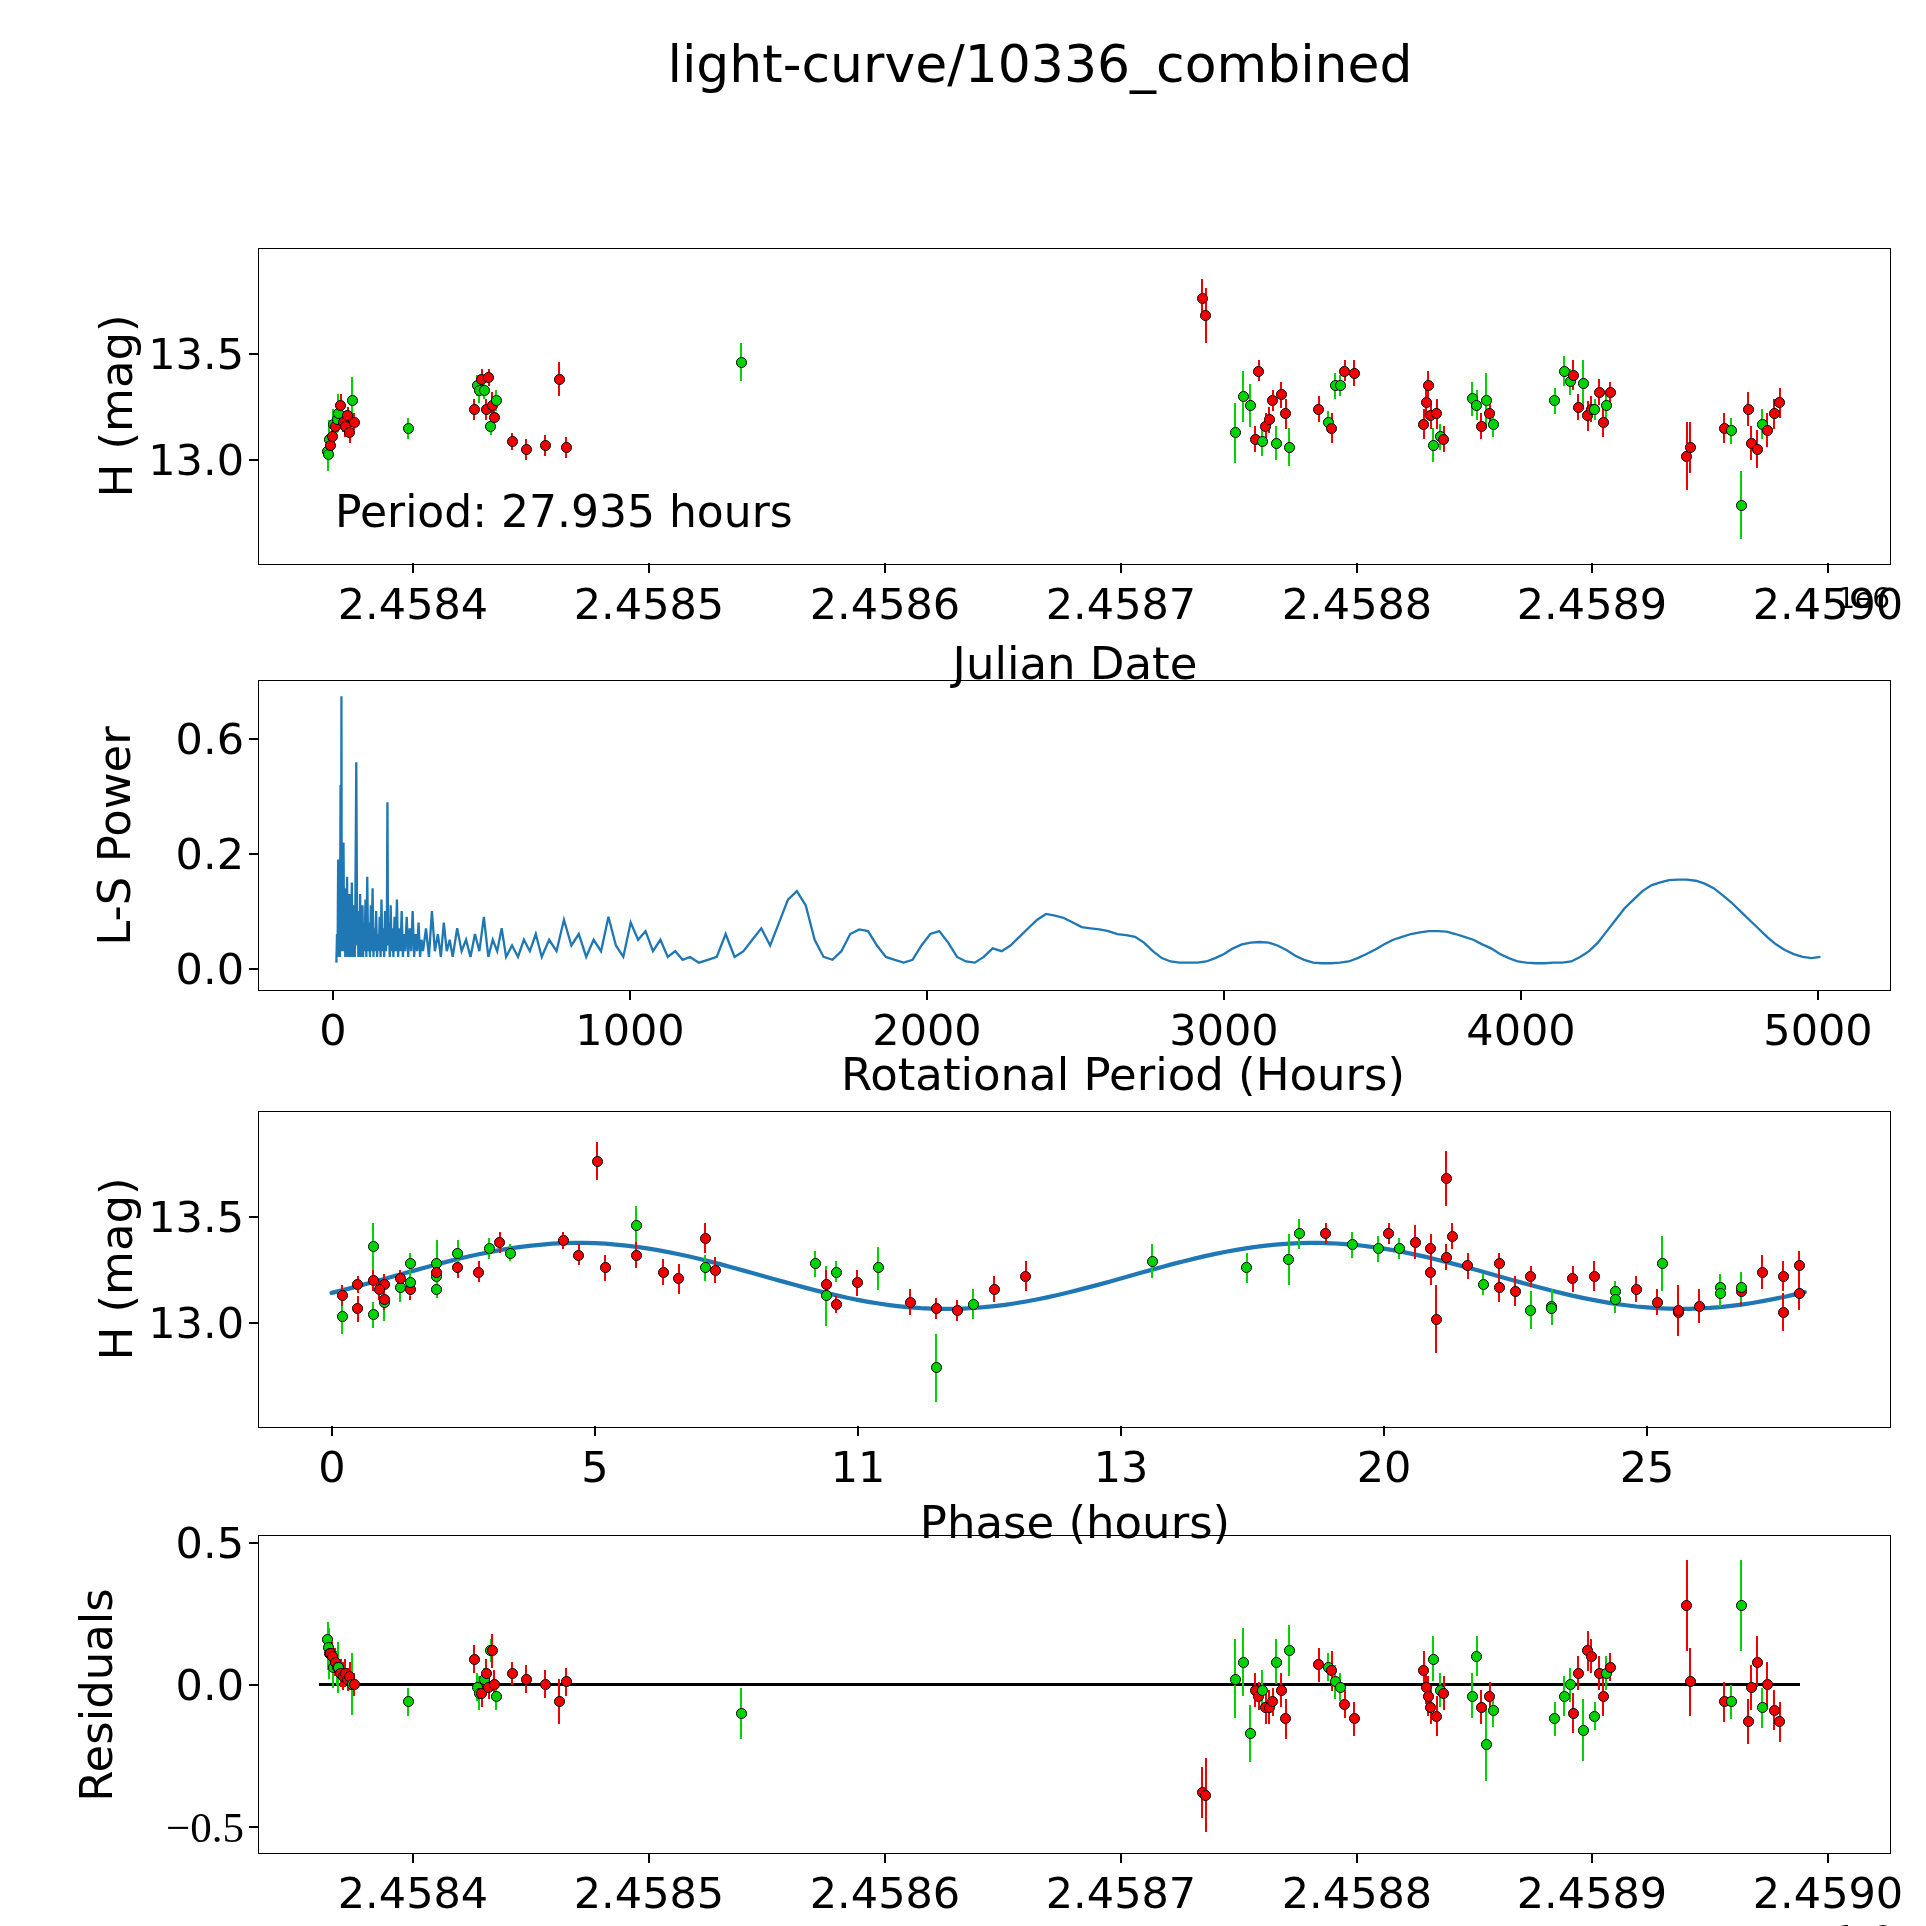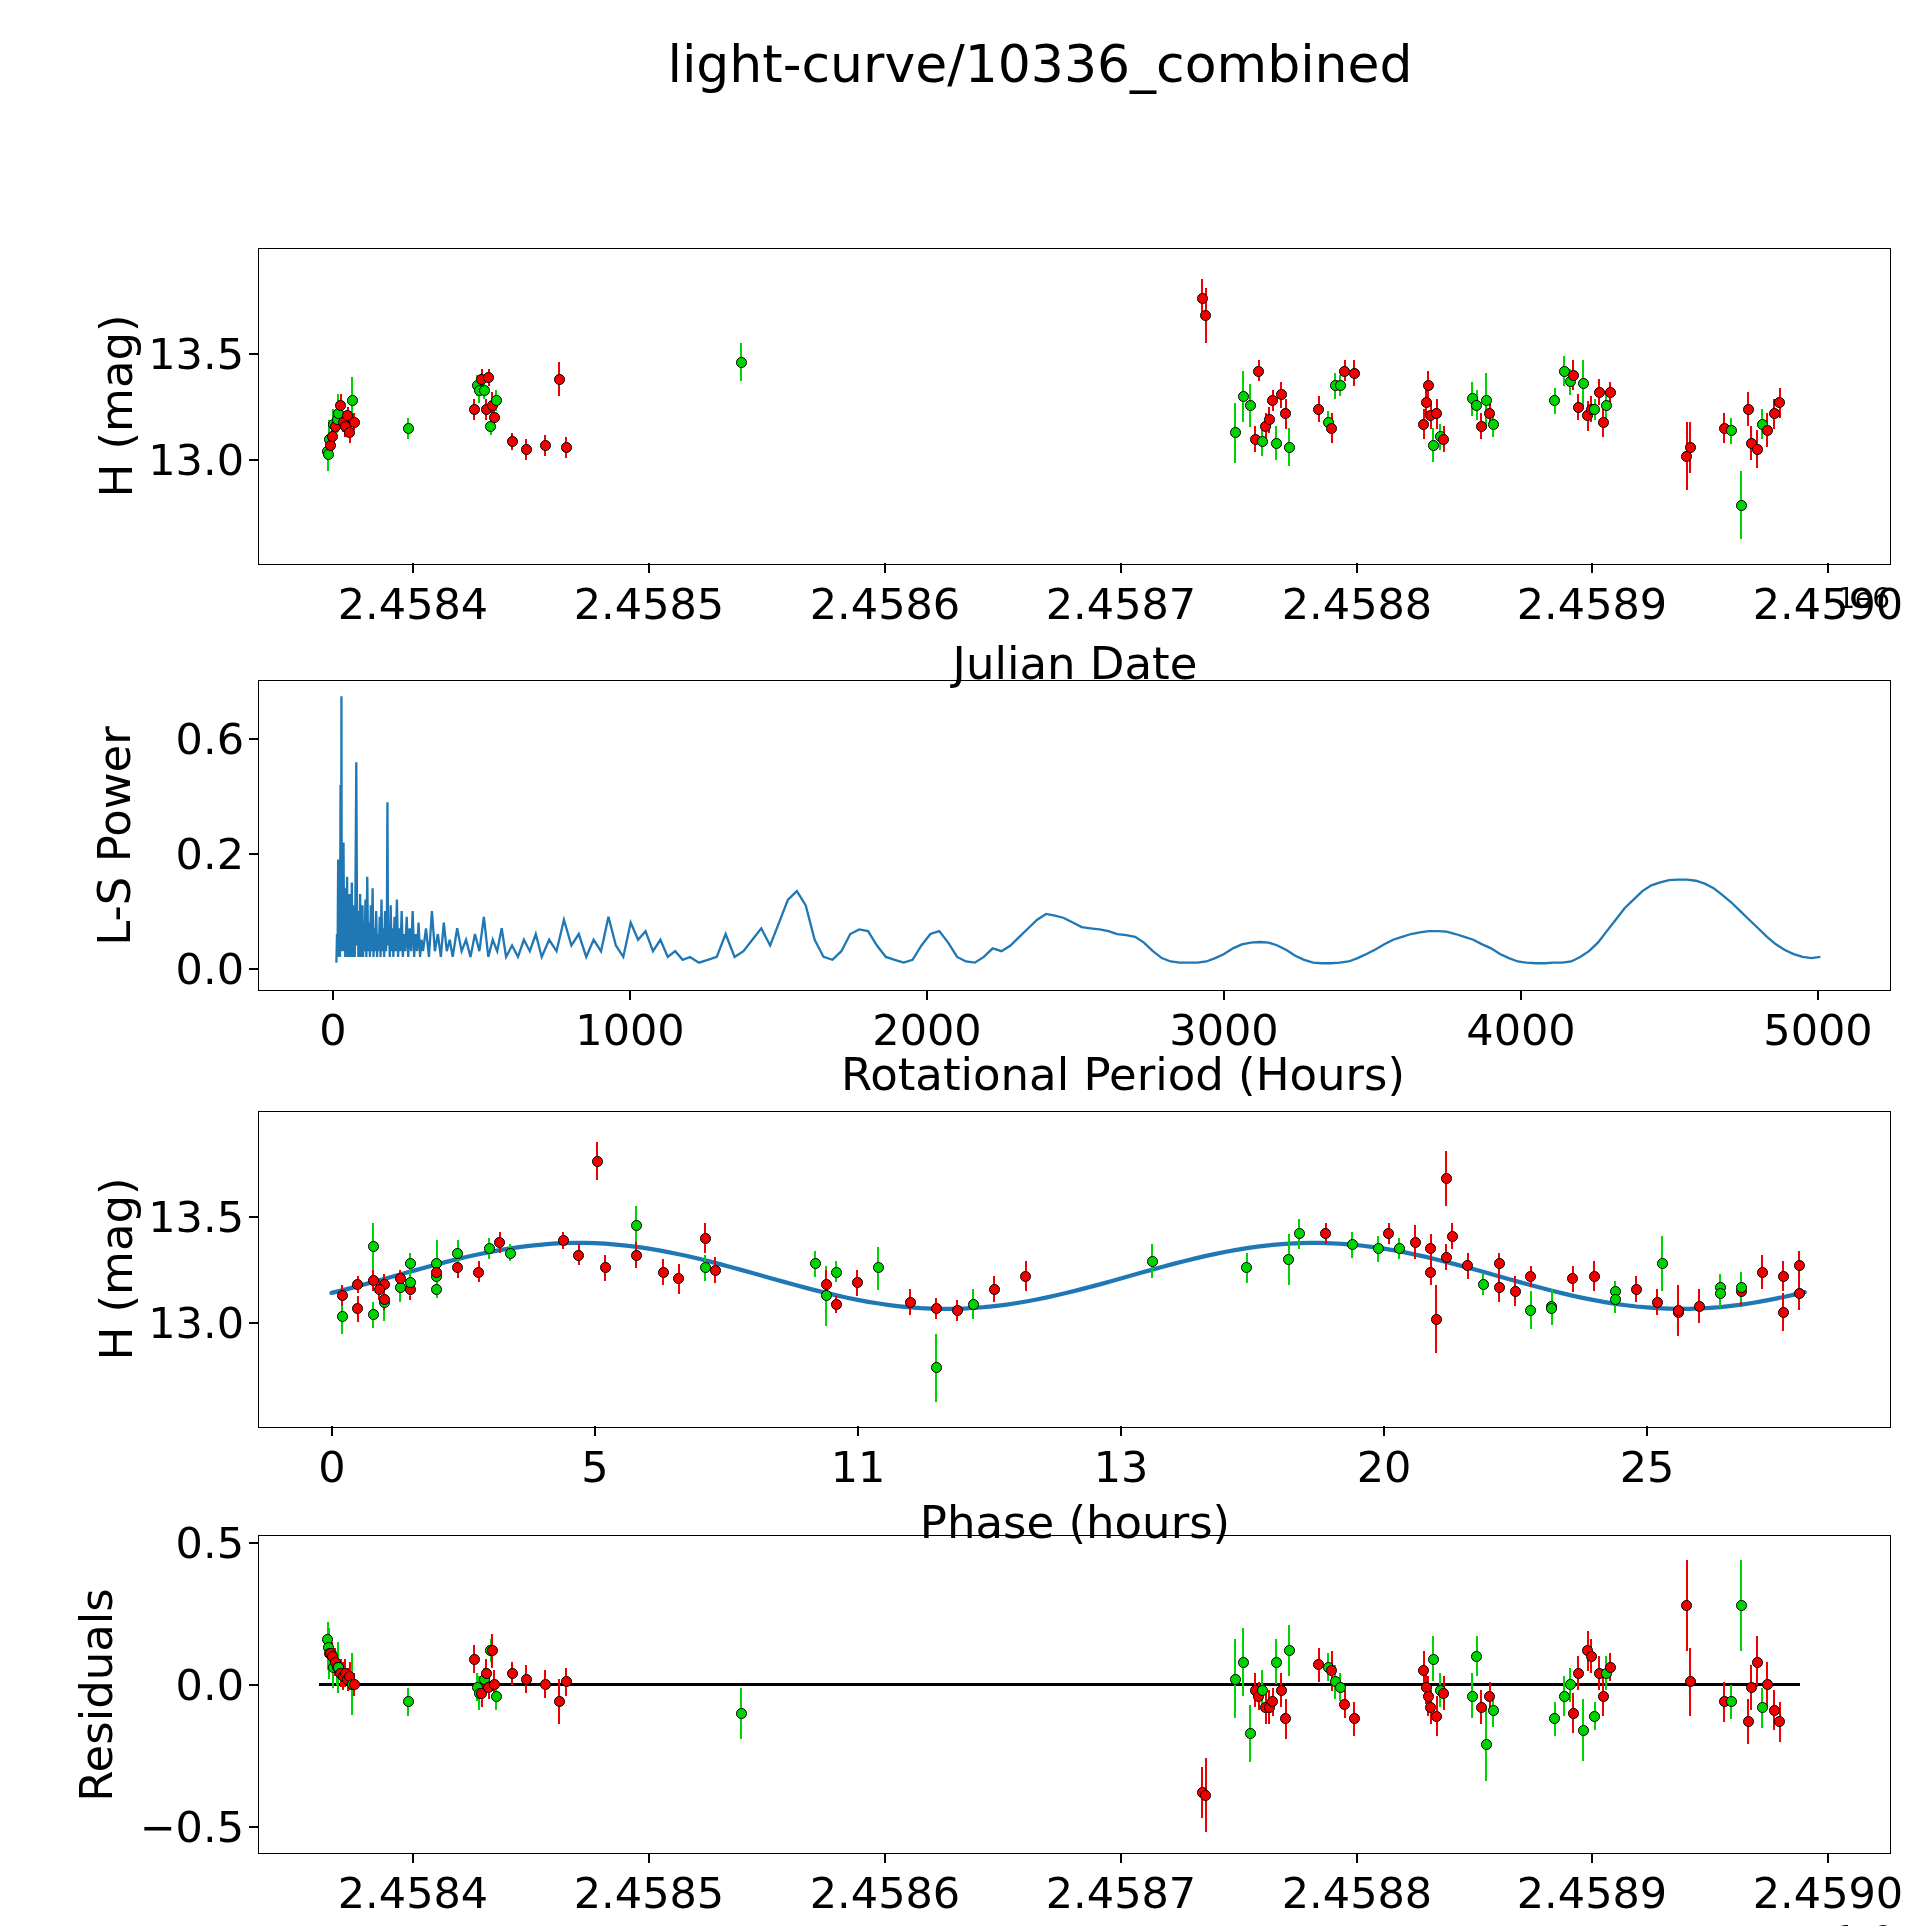--- a/index.html
+++ b/index.html
@@ -41,20 +41,21 @@
   <div class="ylabel" style="left:96px;top:1695px;">Residuals</div>
 
   <div class="xlabel" style="left:1075px;top:663px;">Julian Date</div>
   <div class="xlabel" style="left:1075px;top:1074px;margin-left:48px;">Rotational Period (Hours)</div>
   <div class="xlabel" style="left:1075px;top:1522px;">Phase (hours)</div>
   <div class="xlabel" style="left:1075px;top:1947px;">Julian Date</div>
 
   <div class="offset-label" style="left:1890px;top:582px;">1e6</div>
   <div class="offset-label" style="left:1890px;top:1920px;">1e6</div>
 
+  <div class="annotation" style="left:335px;top:486px;">Period: 27.935 hours</div>
 
   <div id="dyn" class="overlay">
       <div class="tick" style="left: 412px; top: 563px; width: 1.9px; height: 10px;"></div>
       <div class="tick-label xtl" style="left: 413px; top: 579px;">2.4584</div>
       <div class="tick" style="left: 648px; top: 563px; width: 1.9px; height: 10px;"></div>
       <div class="tick-label xtl" style="left: 649px; top: 579px;">2.4585</div>
       <div class="tick" style="left: 884px; top: 563px; width: 1.9px; height: 10px;"></div>
       <div class="tick-label xtl" style="left: 885px; top: 579px;">2.4586</div>
       <div class="tick" style="left: 1120px; top: 563px; width: 1.9px; height: 10px;"></div>
       <div class="tick-label xtl" style="left: 1121px; top: 579px;">2.4587</div>
@@ -110,21 +111,21 @@
       <div class="tick-label xtl" style="left: 885px; top: 1868px;">2.4586</div>
       <div class="tick" style="left: 1120px; top: 1853px; width: 1.9px; height: 10px;"></div>
       <div class="tick-label xtl" style="left: 1121px; top: 1868px;">2.4587</div>
       <div class="tick" style="left: 1356px; top: 1853px; width: 1.9px; height: 10px;"></div>
       <div class="tick-label xtl" style="left: 1357px; top: 1868px;">2.4588</div>
       <div class="tick" style="left: 1591px; top: 1853px; width: 1.9px; height: 10px;"></div>
       <div class="tick-label xtl" style="left: 1592px; top: 1868px;">2.4589</div>
       <div class="tick" style="left: 1827px; top: 1853px; width: 1.9px; height: 10px;"></div>
       <div class="tick-label xtl" style="left: 1828px; top: 1868px;">2.4590</div>
       <div class="tick" style="left: 249px; top: 1826px; width: 10px; height: 1.9px;"></div>
-      <div class="tick-label ytl" style="left: 244px; top: 1827px;">−0.5</div>
+      <div class="tick-label ytl" style="left: 244px; top: 1827px; font-family: Liberation Serif, serif;">−0.5</div>
       <div class="tick" style="left: 249px; top: 1684px; width: 10px; height: 1.9px;"></div>
       <div class="tick-label ytl" style="left: 244px; top: 1685px;">0.0</div>
       <div class="tick" style="left: 249px; top: 1542px; width: 10px; height: 1.9px;"></div>
       <div class="tick-label ytl" style="left: 244px; top: 1543px;">0.5</div>
       <svg width="1630" height="307" viewBox="0 0 4230 798" style="left: 260px; top: 682px;">
         <polyline points="195.1,729.5 196.7,655.1 198.2,714.6 199.7,461.5 201.3,699.7 202.8,565.7 204.4,714.6 205.9,268.0 207.5,699.7 208.2,37.2 209.0,670.0 210.5,476.4 212.1,699.7 213.6,416.9 215.2,684.9 216.7,536.0 218.2,714.6 219.8,595.5 221.3,699.7 222.9,506.2 224.4,714.6 226.0,625.3 227.5,699.7 229.0,550.9 230.6,714.6 232.1,610.4 233.7,699.7 235.2,521.1 236.8,714.6 238.3,580.6 239.8,699.7 241.4,640.2 242.9,714.6 244.5,565.7 246.8,208.4 249.1,684.9 250.6,595.5 252.2,714.6 253.7,625.3 255.3,699.7 256.8,550.9 258.4,714.6 259.9,640.2 261.4,699.7 263.0,580.6 264.5,714.6 266.1,625.3 268.4,699.7 270.7,565.7 273.0,714.6 275.3,506.2 277.6,699.7 279.9,625.3 282.3,714.6 284.6,580.6 286.9,699.7 289.2,536.0 291.5,714.6 293.8,640.2 296.1,699.7 298.5,595.5 300.8,714.6 303.1,655.1 305.4,699.7 307.7,610.4 310.0,714.6 312.3,565.7 314.6,699.7 317.0,640.2 319.3,714.6 321.6,595.5 323.9,699.7 326.2,655.1 327.8,312.6 329.3,684.9 331.6,625.3 333.9,714.6 336.2,580.6 338.6,699.7 340.9,640.2 343.2,714.6 346.3,610.4 349.4,699.7 352.4,565.7 355.5,714.6 358.6,640.2 361.7,699.7 364.8,595.5 367.9,714.6 370.9,655.1 374.0,699.7 377.9,610.4 381.7,714.6 385.6,640.2 389.5,699.7 393.3,595.5 397.2,714.6 401.0,655.1 404.9,699.7 408.7,625.3 412.6,714.6 416.4,670.0 420.3,699.7 428.0,640.2 435.7,714.6 443.4,595.5 451.1,699.7 458.9,655.1 466.6,714.6 474.3,625.3 482.0,699.7 489.7,670.0 497.4,714.6 509.0,640.2 520.6,699.7 532.1,670.0 543.7,714.6 555.3,655.1 566.8,699.7 578.4,610.4 590.0,714.6 601.5,670.0 613.1,699.7 624.7,640.2 636.2,714.6 651.7,684.9 667.1,714.6 682.5,670.0 697.9,699.7 713.4,655.1 728.8,714.6 748.1,670.0 767.3,699.7 786.6,617.9 805.9,684.9 825.2,655.1 844.5,714.6 863.7,670.0 883.0,699.7 902.3,610.4 921.6,684.9 940.9,714.6 960.1,625.3 979.4,670.0 998.7,647.6 1018.0,699.7 1037.3,670.0 1056.5,714.6 1075.8,699.7 1095.1,722.1 1114.4,714.6 1137.5,729.5 1160.6,722.1 1183.8,714.6 1206.9,655.1 1230.1,714.6 1253.2,699.7 1276.3,670.0 1299.5,640.2 1322.6,684.9 1345.7,625.3 1368.9,565.7 1392.0,543.4 1415.1,580.6 1438.3,670.0 1461.4,714.6 1484.5,722.1 1507.7,699.7 1530.8,655.1 1554.0,643.2 1577.1,647.6 1600.2,684.9 1623.4,714.6 1646.5,722.1 1669.6,729.5 1692.8,722.1 1715.9,684.9 1739.0,655.1 1762.2,647.6 1785.3,677.4 1808.5,714.6 1831.6,726.5 1854.7,729.5 1877.9,714.6 1901.0,692.3 1924.1,699.7 1947.3,684.9 1970.4,662.5 1993.5,640.2 2016.7,617.9 2039.8,603.0 2062.9,607.4 2086.1,613.4 2109.2,625.3 2132.4,637.2 2155.5,640.2 2178.6,643.2 2201.8,647.6 2224.9,655.1 2248.0,658.1 2271.2,662.5 2294.3,677.4 2317.4,699.7 2340.6,717.6 2363.7,726.5 2386.8,729.5 2410.0,729.5 2433.1,729.5 2456.3,726.5 2479.4,717.6 2502.5,707.2 2525.7,692.3 2548.8,681.9 2571.9,677.4 2595.1,675.9 2618.2,677.4 2641.3,684.9 2664.5,696.8 2687.6,711.6 2710.7,722.1 2733.9,729.5 2757.0,731.0 2780.2,731.0 2803.3,729.5 2826.4,726.5 2849.6,717.6 2872.7,707.2 2895.8,695.3 2919.0,681.9 2942.1,670.0 2965.2,662.5 2988.4,655.1 3011.5,650.6 3034.6,647.6 3057.8,647.6 3080.9,649.1 3104.1,655.1 3127.2,662.5 3150.3,670.0 3173.5,681.9 3196.6,692.3 3219.7,707.2 3242.9,717.6 3266.0,726.5 3289.1,729.5 3312.3,731.0 3335.4,731.0 3358.6,729.5 3381.7,729.5 3404.8,726.5 3428.0,714.6 3451.1,699.7 3474.2,677.4 3497.4,647.6 3520.5,617.9 3543.6,588.1 3566.8,565.7 3589.9,543.4 3613.0,528.5 3636.2,521.1 3659.3,515.1 3682.5,513.6 3705.6,513.6 3728.7,516.6 3751.9,524.1 3775.0,536.0 3798.1,553.8 3821.3,573.2 3844.4,595.5 3867.5,617.9 3890.7,640.2 3913.8,662.5 3936.9,681.9 3960.1,696.8 3983.2,707.2 4006.4,714.6 4029.5,717.6 4052.6,714.6" fill="none" stroke="#1f77b4" stroke-width="6"></polyline>
       </svg>
       <svg width="1630" height="313" viewBox="0 0 4230 812" style="left: 260px; top: 1113px;">
         <path d="M185.7 466.8 L213.0 460.1 L240.3 453.0 L267.6 445.7 L294.9 438.2 L322.2 430.6 L349.5 422.9 L376.8 415.2 L404.2 407.6 L431.5 400.0 L458.8 392.7 L486.1 385.6 L513.4 378.8 L540.7 372.4 L568.0 366.4 L595.3 360.8 L622.6 355.7 L649.9 351.2 L677.2 347.2 L704.5 343.9 L731.9 341.2 L759.2 339.1 L786.5 337.7 L813.8 337.0 L841.1 337.0 L868.4 337.7 L895.7 339.1 L923.0 341.2 L950.3 343.9 L977.6 347.2 L1004.9 351.2 L1032.2 355.7 L1059.5 360.8 L1086.9 366.4 L1114.2 372.4 L1141.5 378.8 L1168.8 385.6 L1196.1 392.7 L1223.4 400.0 L1250.7 407.6 L1278.0 415.2 L1305.3 422.9 L1332.6 430.6 L1359.9 438.2 L1387.2 445.7 L1414.6 453.0 L1441.9 460.1 L1469.2 466.8 L1496.5 473.3 L1523.8 479.2 L1551.1 484.8 L1578.4 489.8 L1605.7 494.3 L1633.0 498.2 L1660.3 501.5 L1687.6 504.2 L1714.9 506.2 L1742.2 507.5 L1769.6 508.1 L1796.9 508.1 L1824.2 507.3 L1851.5 505.9 L1878.8 503.8 L1906.1 501.0 L1933.4 497.6 L1960.7 493.6 L1988.0 489.0 L2015.3 483.9 L2042.6 478.3 L2069.9 472.2 L2097.2 465.8 L2124.6 459.0 L2151.9 451.8 L2179.2 444.5 L2206.5 437.0 L2233.8 429.3 L2261.1 421.6 L2288.4 413.9 L2315.7 406.3 L2343.0 398.8 L2370.3 391.5 L2397.6 384.5 L2424.9 377.8 L2452.3 371.4 L2479.6 365.4 L2506.9 359.9 L2534.2 354.9 L2561.5 350.5 L2588.8 346.6 L2616.1 343.4 L2643.4 340.8 L2670.7 338.8 L2698.0 337.6 L2725.3 337.0 L2752.6 337.1 L2779.9 337.9 L2807.3 339.4 L2834.6 341.6 L2861.9 344.4 L2889.2 347.8 L2916.5 351.9 L2943.8 356.5 L2971.1 361.7 L2998.4 367.3 L3025.7 373.4 L3053.0 379.9 L3080.3 386.8 L3107.6 393.9 L3135.0 401.3 L3162.3 408.8 L3189.6 416.4 L3216.9 424.1 L3244.2 431.8 L3271.5 439.4 L3298.8 446.9 L3326.1 454.2 L3353.4 461.2 L3380.7 467.9 L3408.0 474.3 L3435.3 480.2 L3462.6 485.6 L3490.0 490.6 L3517.3 495.0 L3544.6 498.8 L3571.9 502.0 L3599.2 504.5 L3626.5 506.4 L3653.8 507.6 L3681.1 508.2 L3708.4 508.0 L3735.7 507.1 L3763.0 505.6 L3790.3 503.4 L3817.7 500.5 L3845.0 497.0 L3872.3 492.9 L3899.6 488.2 L3926.9 483.0 L3954.2 477.3 L3981.5 471.2 L4008.8 464.7" fill="none" stroke="#1f77b4" stroke-width="11" stroke-linecap="round"></path>
       </svg>

